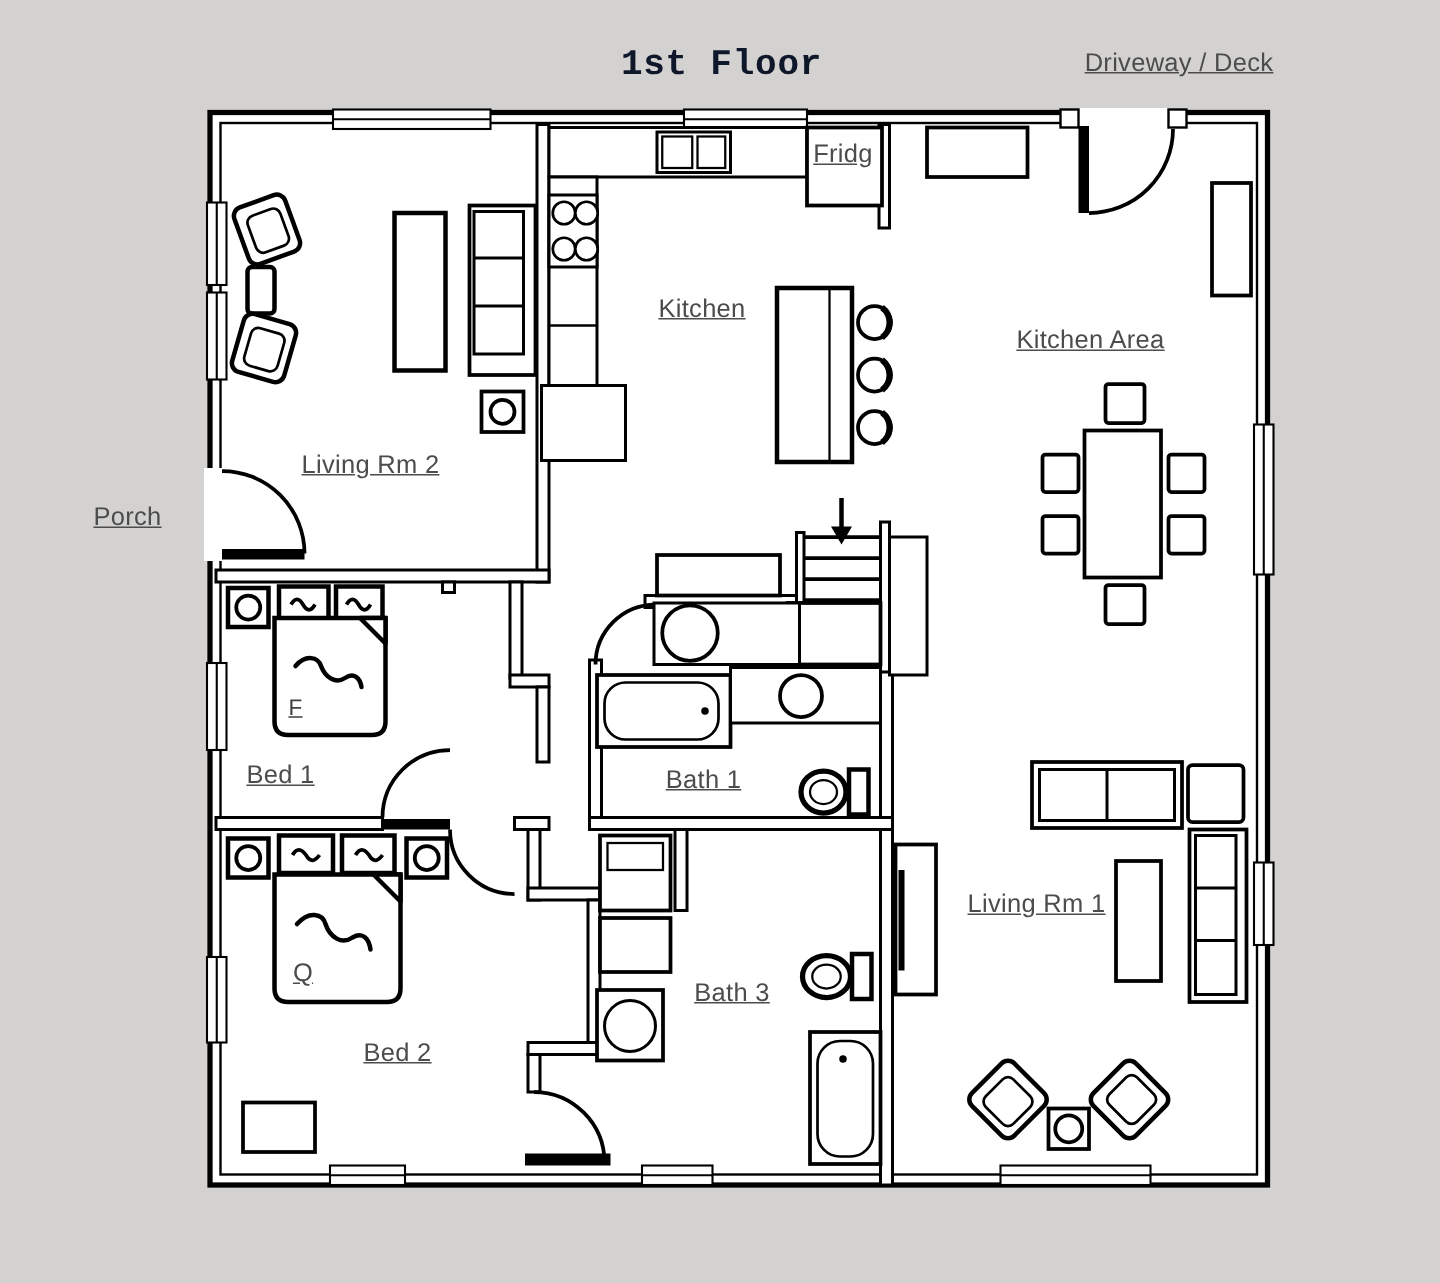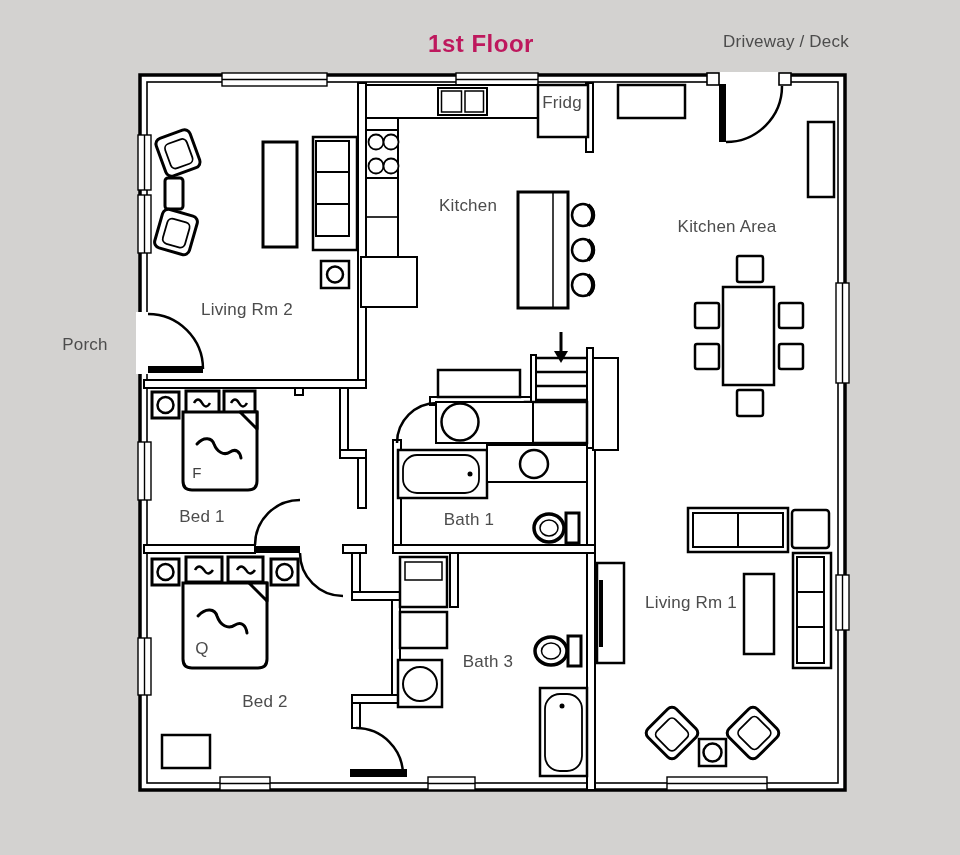--- a/index.html
+++ b/index.html
@@ -12,29 +12,30 @@
   }
   #stage{position:absolute;inset:0;width:960px;height:855px;}
   svg{position:absolute;left:0;top:0;}
   .lbl{
     position:absolute;
     transform:translate(-50%,-50%);
     color:#4c4c4c;
     font-size:17px;
     white-space:nowrap;
     letter-spacing:.2px;
+    text-decoration:underline;
   }
   .lbl.small{font-size:15px;color:#3f3f3f;}
   .title{
     position:absolute;
     transform:translate(-50%,-50%);
-    font-family:Liberation Sans, sans-serif;
+    font-family:Liberation Mono, monospace;
     font-weight:bold;
     font-size:24px;
-    color:#be185d;
+    color:#0f172a;
     letter-spacing:.5px;
     white-space:nowrap;
   }
 </style>
 </head>
 <body>
 
 <div id="stage">
 
 <svg width="960" height="855" viewBox="0 0 960 855">
@@ -353,21 +354,21 @@
 </svg>
 
 <div class="title" style="left:481px;top:44px">1st Floor</div>
 <div class="lbl" style="left:786px;top:42px">Driveway / Deck</div>
 <div class="lbl" style="left:85px;top:345px">Porch</div>
 
 <div class="lbl" style="left:247px;top:310px">Living Rm 2</div>
 <div class="lbl" style="left:468px;top:206px">Kitchen</div>
 <div class="lbl" style="left:562px;top:103px">Fridg</div>
 <div class="lbl" style="left:727px;top:227px">Kitchen Area</div>
-<div class="lbl" style="left:202px;top:517px">Bed 1</div>
+<div class="lbl" style="left:187px;top:517px">Bed 1</div>
 <div class="lbl" style="left:469px;top:520px">Bath 1</div>
 <div class="lbl" style="left:265px;top:702px">Bed 2</div>
 <div class="lbl" style="left:488px;top:662px">Bath 3</div>
 <div class="lbl" style="left:691px;top:603px">Living Rm 1</div>
 
 <div class="lbl small" style="left:197px;top:472px">F</div>
 <div class="lbl" style="left:202px;top:649px">Q</div>
 
 </div>
 

